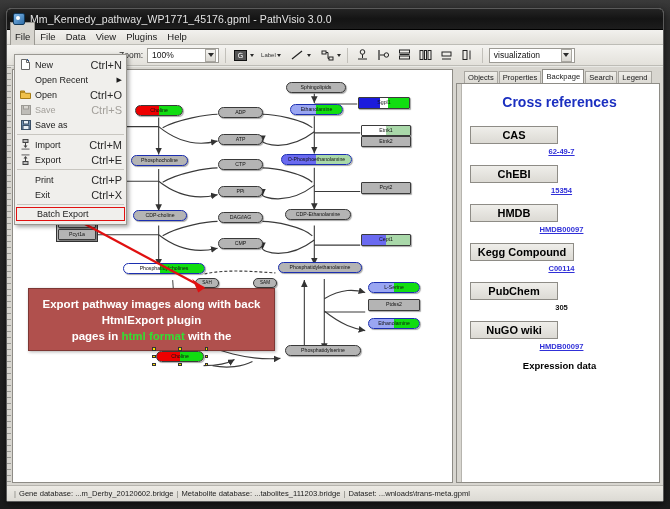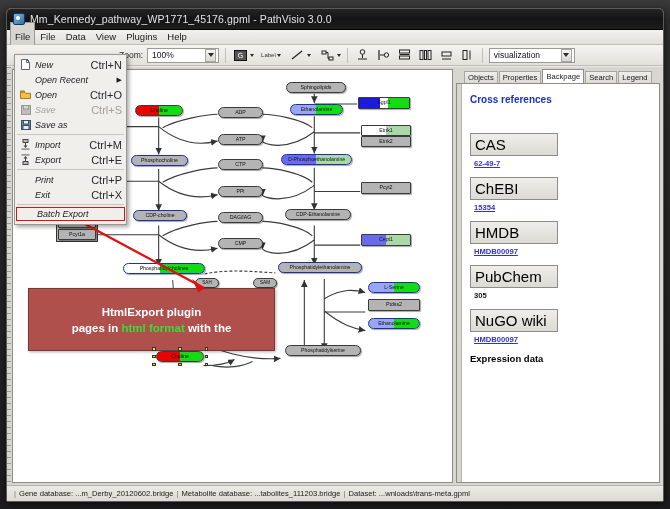--- a/index.html
+++ b/index.html
@@ -162,34 +162,35 @@
     background:#f0efec; border:1px solid #9a9892;
     box-shadow:2px 2px 4px rgba(0,0,0,.35);
     z-index:60; padding:2px 0;
     font-size:9px; color:#1b1b1b;
   }
   #file-menu .row {
     display:flex; align-items:center; height:15px; padding:0 4px;
     position:relative;
   }
   #file-menu .row .ico { width:13px; flex:0 0 13px; display:flex; align-items:center; justify-content:center; }
-  #file-menu .row .nm { flex:1; padding-left:3px;font-style:italic; }
+  #file-menu .row .nm { flex:1; padding-left:3px; }
   #file-menu .row .acc { color:#2a2a2a; font-size:11px; padding-left:4px; }
   #file-menu .row.disabled .nm, #file-menu .row.disabled .acc { color:#a3a09b; }
   #file-menu .sep { height:1px; background:#c8c6c0; margin:2px 2px; }
   #file-menu .row .submark { font-size:7px; }
   #file-menu .row.highlight {
     border:1.5px solid #e11010; margin:1px 1px; height:14px;justify-content:flex-end;
   }
   .fi-new svg, .fi-open svg, .fi-save svg, .fi-imp svg { display:block; }
   
   #sidepanel {
     flex:1; background:#d8d6d0;
     display:flex; flex-direction:column;
     padding:2px 3px 2px 1px;
+    text-align:center;
   }
   #tabstrip {
     display:flex; align-items:flex-end; height:14px;
     font-size:7.6px; color:#1a1a1a; padding-left:8px;
     position:relative;
   }
   #tabstrip .tab {
     background:linear-gradient(180deg,#efeee9,#dcdad4);
     border:1px solid #a8a6a0; border-bottom:none;
     padding:1px 3px 1px 3px; height:12px;
@@ -203,27 +204,27 @@
   #panel-body {
     flex:1; background:#fff; border:1px solid #8e8c86;
     overflow:hidden; position:relative;
     display:flex;
   }
   #panel-scroll-l {
     width:5px; background:#d8d6d0; border-right:1px solid #b6b4ae;
   }
   #panel-inner { flex:1; padding:8px 10px 4px 8px; }
   #cross-title {
-    color:#1b2fc0; font-size:10px; font-weight:bold; margin:2px 0 28px 0;
+    color:#1b2fc0; font-size:14px; font-weight:bold; margin:2px 0 16px 0;
   }
   .xref-block { margin-bottom:9px; }
   .xref-head {
     background:linear-gradient(180deg,#efeeea,#dcdad4);
     border:1px solid #8e8c86;
-    font-size:15px; font-weight:normal; color:#000;
+    font-size:11px; font-weight:bold; color:#000;
     padding:2px 4px; width:88px;
   }
   .xref-val {
     font-size:7.6px; margin:3px 0 0 4px;
     color:#3030d8; text-decoration:underline; font-weight:bold;
   }
   .xref-val.plain { color:#111; text-decoration:none; }
   #expr-data { font-size:9.5px; font-weight:bold; color:#000; margin-top:3px; }
   
   #statusbar {
@@ -525,20 +526,21 @@
             <span class="sel-handle" style="left:50%;bottom:0;margin-left:-2px"></span>
             <span class="sel-handle" style="right:0;bottom:0"></span>
           </div>
 
           <svg id="annot-arrow" viewBox="0 0 440 400" preserveAspectRatio="none">
             <line x1="34" y1="130" x2="188" y2="212" stroke="#e01010" stroke-width="2.2"></line>
             <path d="M188 212 L176 203 L182 216 Z" fill="#e01010"></path>
           </svg>
 
           <div id="callout">
+            <div>Export pathway images along with back</div>
             <div>HtmlExport plugin</div>
             <div>
               <span>pages in </span><span class="green">html format</span><span> with the</span>
             </div>
           </div>
 
         </div>
       </div>
 
       <div id="sidepanel">
@@ -560,20 +562,24 @@
             </div>
             <div class="xref-block">
               <div class="xref-head">ChEBI</div>
               <div class="xref-val">15354</div>
             </div>
             <div class="xref-block">
               <div class="xref-head">HMDB</div>
               <div class="xref-val">HMDB00097</div>
             </div>
             <div class="xref-block">
+              <div class="xref-head" style="width:104px">Kegg Compound</div>
+              <div class="xref-val">C00114</div>
+            </div>
+            <div class="xref-block">
               <div class="xref-head">PubChem</div>
               <div class="xref-val plain">305</div>
             </div>
             <div class="xref-block">
               <div class="xref-head">NuGO wiki</div>
               <div class="xref-val">HMDB00097</div>
             </div>
             <div id="expr-data">Expression data</div>
           </div>
         </div>

